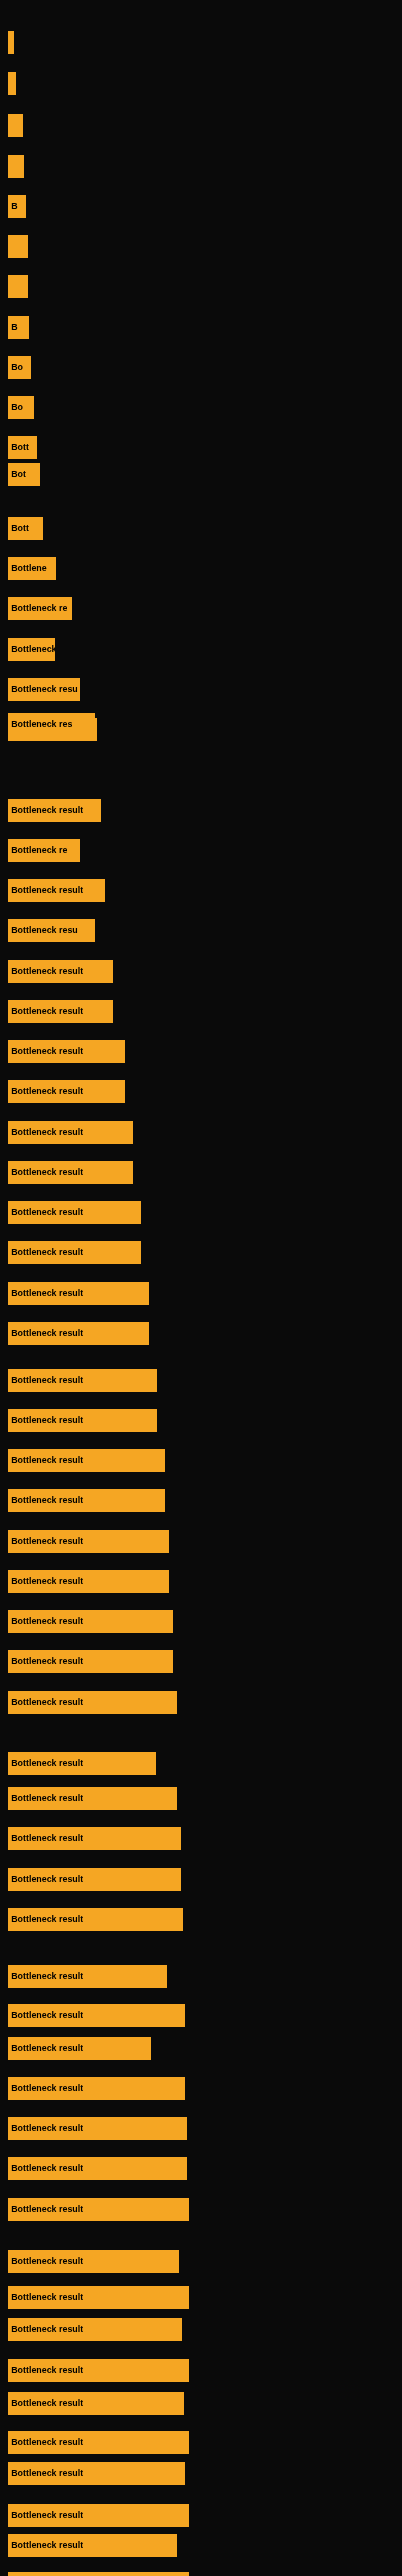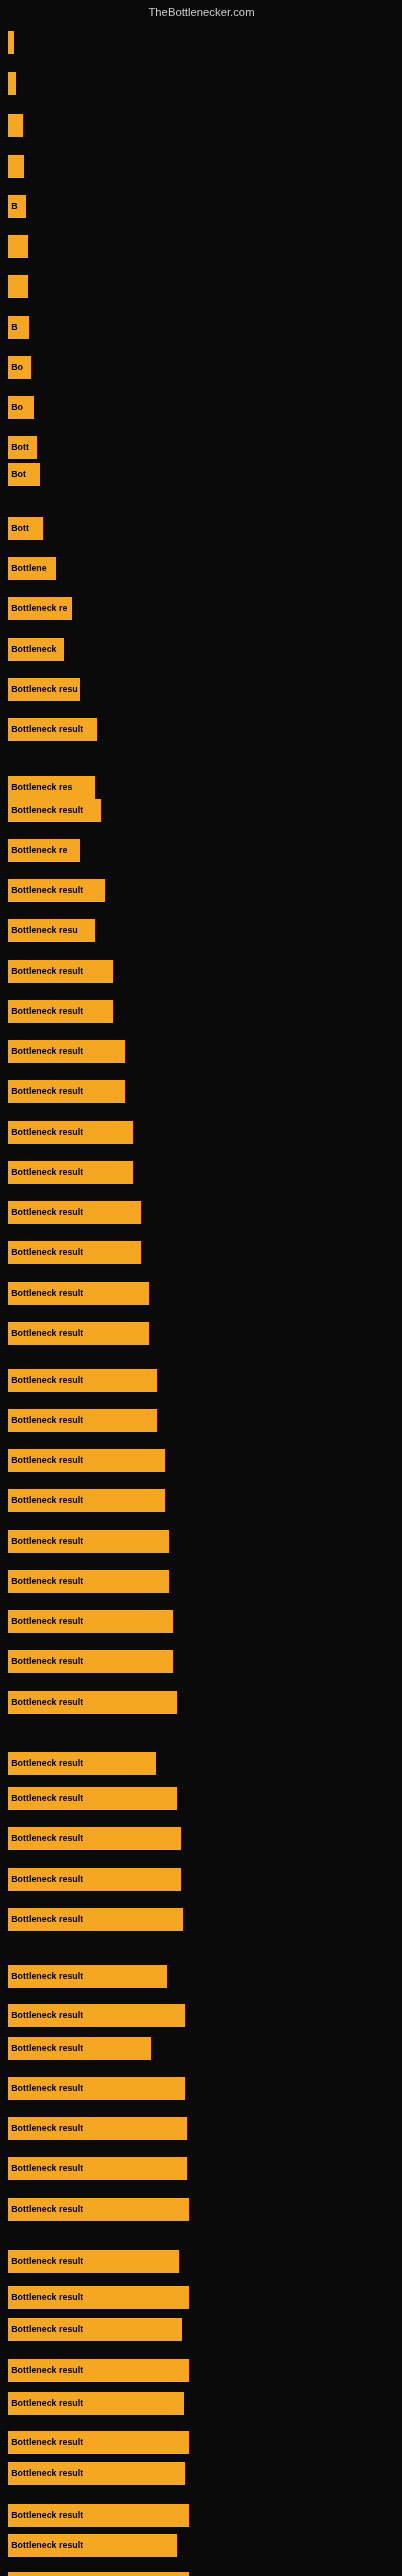--- a/index.html
+++ b/index.html
@@ -39,21 +39,20 @@
       font-size: 8.9px;
       font-weight: bold;
       white-space: nowrap;
       overflow: hidden;
     }
   </style>
 </head>
 <body>
 
 <div class="chart-area">
-  <div class="site-title">TheBottlenecker.com</div>
 
 <div class="bar-item" style="top: 31px; width: 6.4px;">
       <span class="bar-label"></span>
     </div>
     <div class="bar-item" style="top: 72px; width: 8px;">
       <span class="bar-label"></span>
     </div>
     <div class="bar-item" style="top: 114px; width: 14.5px;">
       <span class="bar-label"></span>
     </div>
@@ -86,30 +85,30 @@
     </div>
     <div class="bar-item" style="top: 517px; width: 35px;">
       <span class="bar-label">Bott</span>
     </div>
     <div class="bar-item" style="top: 557px; width: 48px;">
       <span class="bar-label">Bottlene</span>
     </div>
     <div class="bar-item" style="top: 597px; width: 64px;">
       <span class="bar-label">Bottleneck re</span>
     </div>
-    <div class="bar-item" style="top: 638px; width: 56px;">
+    <div class="bar-item" style="top: 638px; width: 47px;">
       <span class="bar-label">Bottleneck</span>
     </div>
     <div class="bar-item" style="top: 678px; width: 72px;">
       <span class="bar-label">Bottleneck resu</span>
     </div>
     <div class="bar-item" style="top: 718px; width: 89px;">
       <span class="bar-label">Bottleneck result</span>
     </div>
-    <div class="bar-item" style="top: 776px; width: 87px;">
+    <div class="bar-item" style="top: 713px; width: 87px;">
       <span class="bar-label">Bottleneck res</span>
     </div>
     <div class="bar-item" style="top: 799px; width: 93px;">
       <span class="bar-label">Bottleneck result</span>
     </div>
     <div class="bar-item" style="top: 839px; width: 72px;">
       <span class="bar-label">Bottleneck re</span>
     </div>
     <div class="bar-item" style="top: 879px; width: 97px;">
       <span class="bar-label">Bottleneck result</span>

